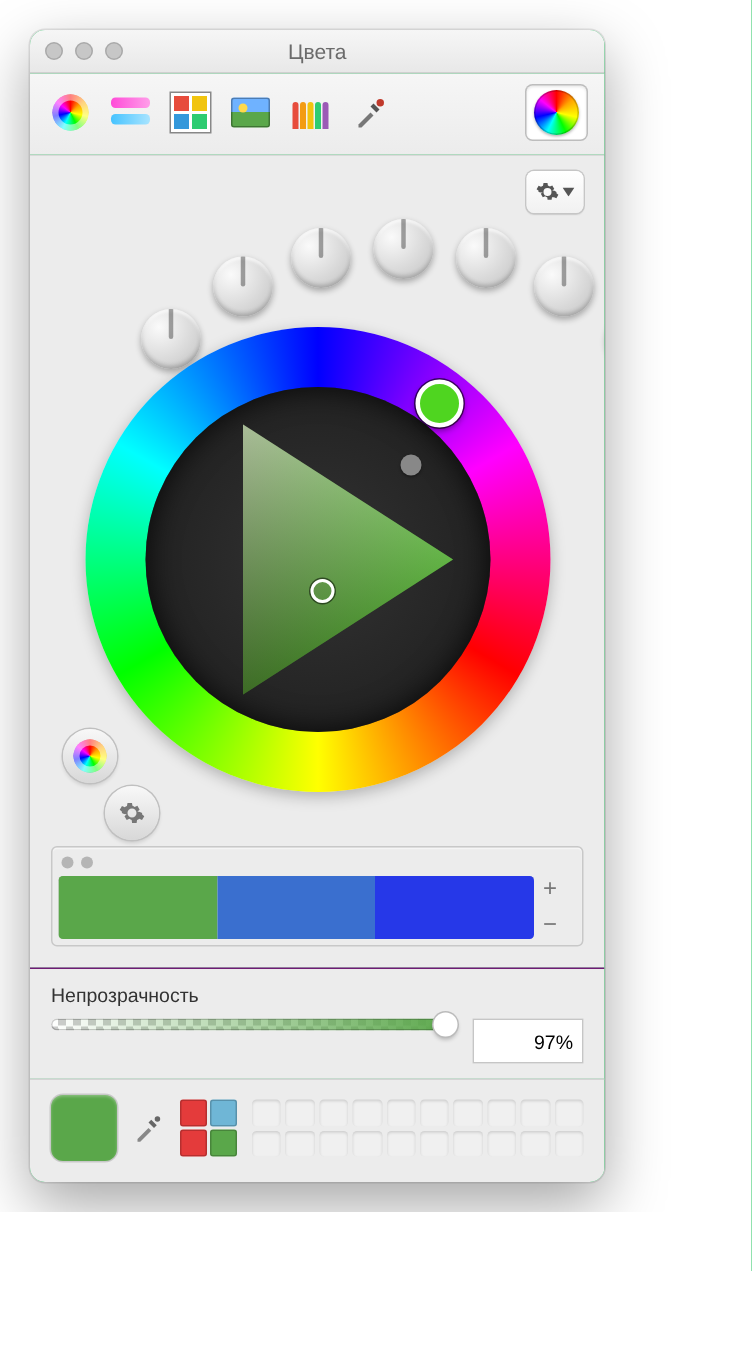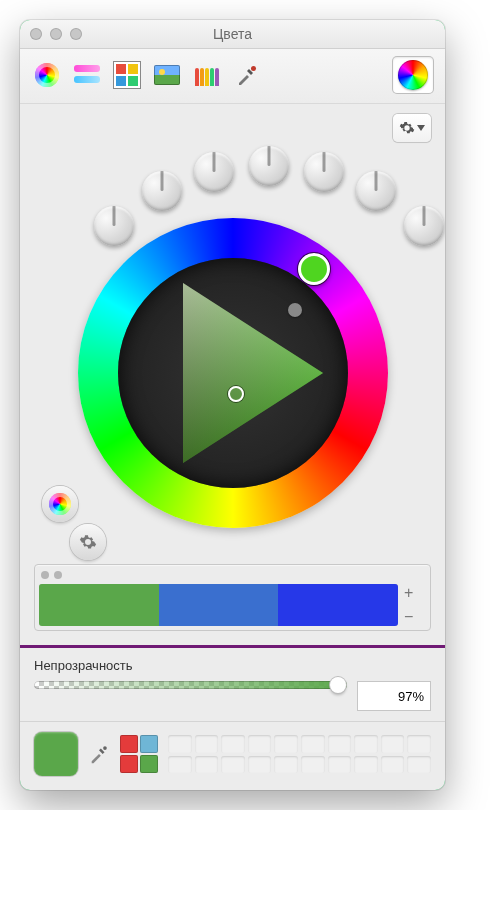--- a/index.html
+++ b/index.html
@@ -4,21 +4,21 @@
 <style>
   body {
     margin: 0;
     padding: 20px;
     background: #fff;
     font-family: -apple-system, "Helvetica Neue", Arial, sans-serif;
     font-size: 13px;
     color: #333;
   }
   .window {
-    width: 425px;
+    width: 383px;
     background: #22c55e;
     border-radius: 10px;
     box-shadow: 0 15px 40px rgba(0,0,0,0.35), 0 0 0 1px rgba(0,0,0,0.1);
     overflow: hidden;
     position: relative;
   }
   
   .titlebar {
     height: 28px;
     display: flex;
@@ -179,21 +179,21 @@
   }
   .panel-dots { display:flex; gap:5px; padding:2px 2px 5px;}
   .panel-dots div{width:8px;height:8px;border-radius:50%;background:#b5b5b5;}
   .swatch-row { display:flex; align-items:stretch;}
   .swatch-strip { flex:1; display:flex; height:42px; border-radius:3px; overflow:hidden; box-shadow:inset 0 1px 3px rgba(0,0,0,0.3);}
   .swatch-strip div { flex:1; }
   .pm { width:22px; display:flex; flex-direction:column; justify-content:space-between; padding-left:6px; color:#777; font-size:16px; line-height:18px;}
   .pm div{cursor:pointer;height:18px;display:flex;align-items:center;}
   
   .opacity-section {
-    border-top:3px solid #701a75;
+    border-top:1px solid #701a75;
     padding:10px 14px;
     background:#ececec;
   }
   .opacity-label { font-size:13px; color:#333; margin-bottom:8px;}
   .opacity-row { display:flex; gap:10px;}
   .slider-track {
     flex:1; height:8px;
     border-radius:4px;
     position:relative;
     background:

